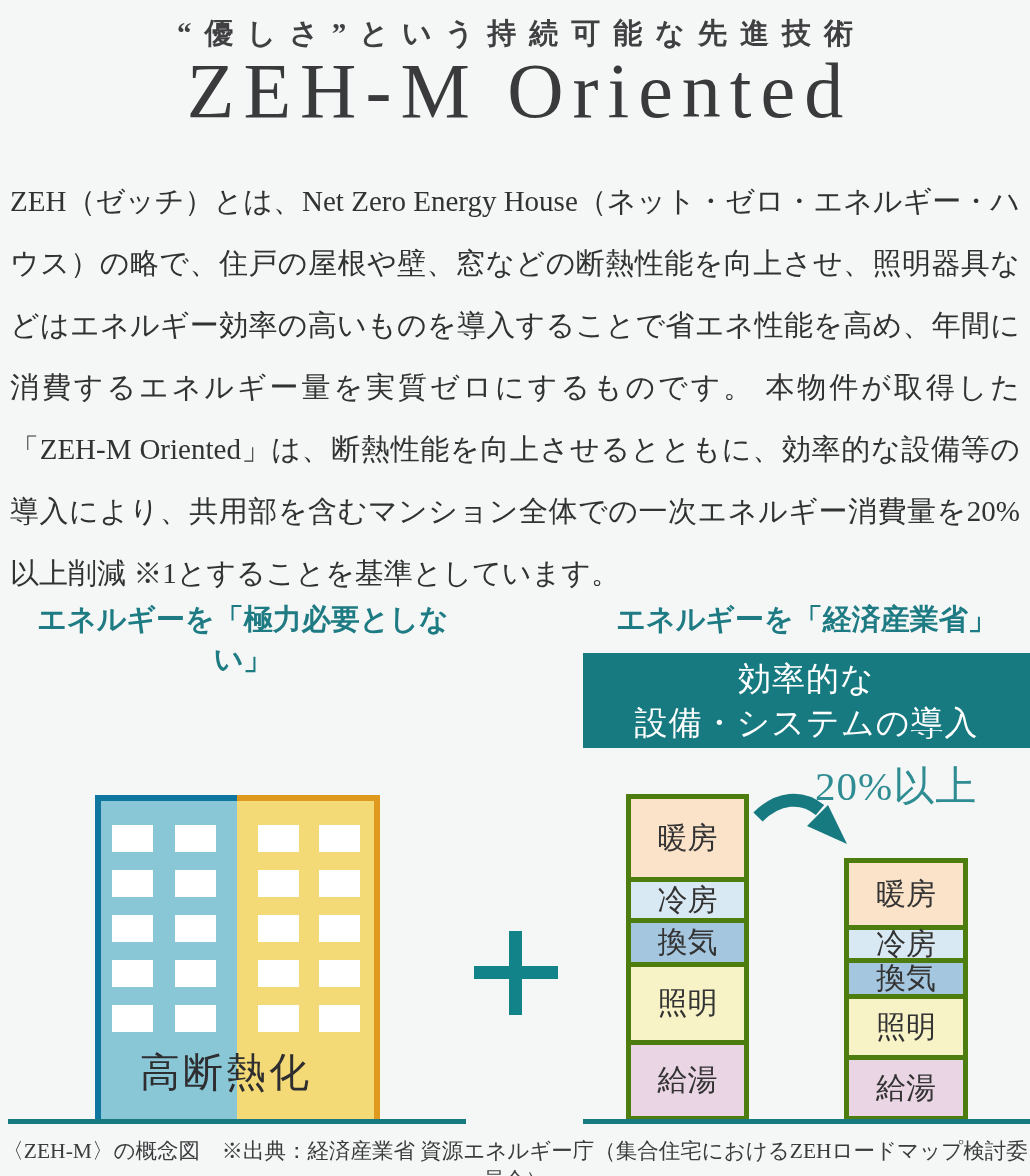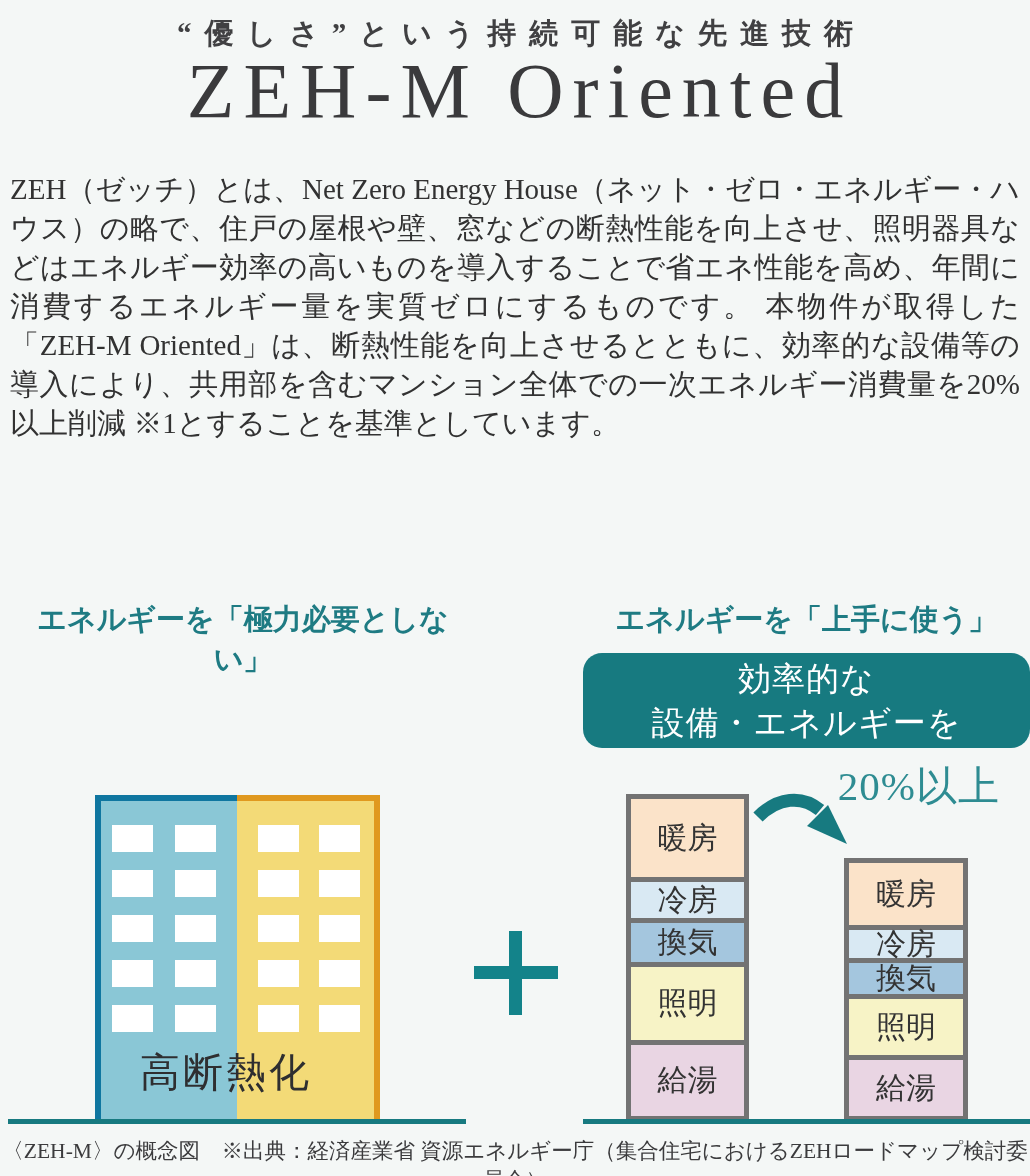--- a/index.html
+++ b/index.html
@@ -25,21 +25,21 @@
     top:46px;left:0;width:100%;
     text-align:center;
     font-size:78px;font-weight:400;
     letter-spacing:9px;text-indent:9px;
     color:#3a3a3c;
   }
 
   
   .intro{
     top:170px;left:10px;width:1010px;
-    font-size:29px;line-height:39px;
+    font-size:29px;line-height:62px;
     text-align:justify;
     color:#323232;
   }
 
   
   .col-heading{
     font-size:29px;font-weight:600;
     text-align:center;
     color:#1e7b83;
   }
@@ -49,21 +49,21 @@
   
   .banner{
     background:#177a80;
     color:#fff;
     font-family:"Liberation Sans","DejaVu Sans",sans-serif;
     display:flex;flex-direction:column;
     align-items:center;justify-content:center;
     text-align:center;
   }
   .banner-left{top:653px;left:13px;width:460px;height:95px;font-size:38px;letter-spacing:2px;}
-  .banner-right{top:653px;left:583px;width:447px;height:95px;font-size:33px;line-height:44px;letter-spacing:1px;border-radius:19px;}
+  .banner-right{top:653px;left:583px;width:447px;height:95px;font-size:33px;line-height:44px;letter-spacing:1px;}
 
   
   .building{top:795px;left:95px;width:262px;height:327px;}
   .b-half{position:absolute;top:0;height:327px;width:143px;box-sizing:border-box;}
   .b-left{left:0;background:#8ac7d6;border-top:6px solid #0f76a0;border-left:6px solid #0f76a0;}
   .b-right{left:142px;background:#f3da77;border-top:6px solid #e0991f;border-right:6px solid #e0991f;}
   .window{position:absolute;width:41px;height:27px;background:#fff;}
   .building-label{
     position:absolute;top:250px;left:0;width:100%;
     text-align:center;font-size:40px;color:#2e2e30;letter-spacing:3px;
@@ -73,38 +73,38 @@
   .ground{height:5px;background:#177a80;top:1119px;}
   .ground-left{left:8px;width:458px;}
   .ground-right{left:583px;width:447px;}
 
   
   .plus-h{left:474px;top:966px;width:84px;height:13px;background:#13838a;}
   .plus-v{left:509px;top:931px;width:13px;height:84px;background:#13838a;}
 
   
   .energy-bar{
-    background:#737373;
+    background:#4d7c0f;
     box-sizing:border-box;
     padding:5px;
     display:flex;flex-direction:column;
     row-gap:5px;
   }
   .bar-before{left:626px;top:794px;width:123px;height:327px;}
   .bar-after{left:844px;top:858px;width:124px;height:263px;}
   .seg{
     display:flex;align-items:center;justify-content:center;
     font-size:30px;color:#333;
     flex:0 0 auto;
   }
 
   
   .reduction{
     top:765px;left:815px;width:185px;
-    text-align:right;
+    text-align:left;
     font-size:41px;line-height:43px;
     color:#2e8c92;letter-spacing:1px;
   }
   .arrow-svg{top:793px;left:748px;}
 
   
   .caption{
     top:1136px;left:0;width:100%;
     text-align:center;
     font-size:21.5px;color:#3b3b3d;
@@ -148,24 +148,24 @@
         <div class="window" style="left: 224px; top: 210px;"></div>
       </div>
     <div class="building-label">高断熱化</div>
   </div>
 
   <div class="abs ground ground-left"></div>
 
   <div class="abs plus-h"></div>
   <div class="abs plus-v"></div>
 
-  <div class="abs col-heading heading-right">エネルギーを「上手に使う」</div>
+  <div class="abs col-heading heading-right">エネルギーを「経済産業省」</div>
   <div class="abs banner banner-right">
     <span>効率的な</span>
-    <span>設備・エネルギーを</span>
+    <span>設備・システムの導入</span>
   </div>
 
   <div class="abs energy-bar bar-before" id="bar-before">
       <div class="seg" style="height: 78px; background: rgb(251, 227, 201);">暖房</div>
       <div class="seg" style="height: 36px; background: rgb(217, 233, 243);">冷房</div>
       <div class="seg" style="height: 39px; background: rgb(164, 198, 222);">換気</div>
       <div class="seg" style="height: 73px; background: rgb(247, 243, 198);">照明</div>
       <div class="seg" style="height: 71px; background: rgb(233, 213, 227);">給湯</div>
     </div>
   <div class="abs energy-bar bar-after" id="bar-after">

